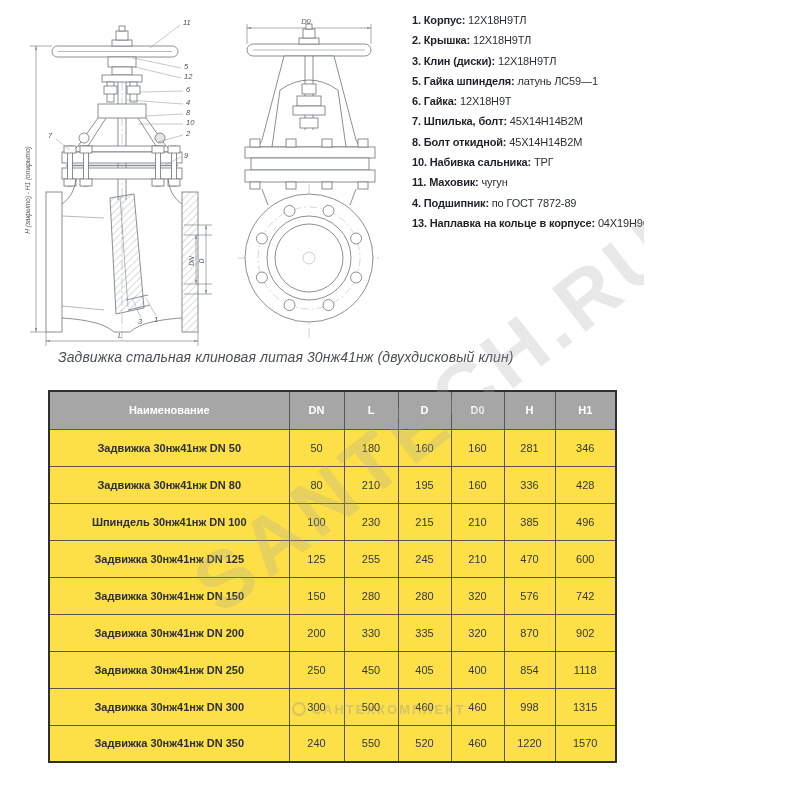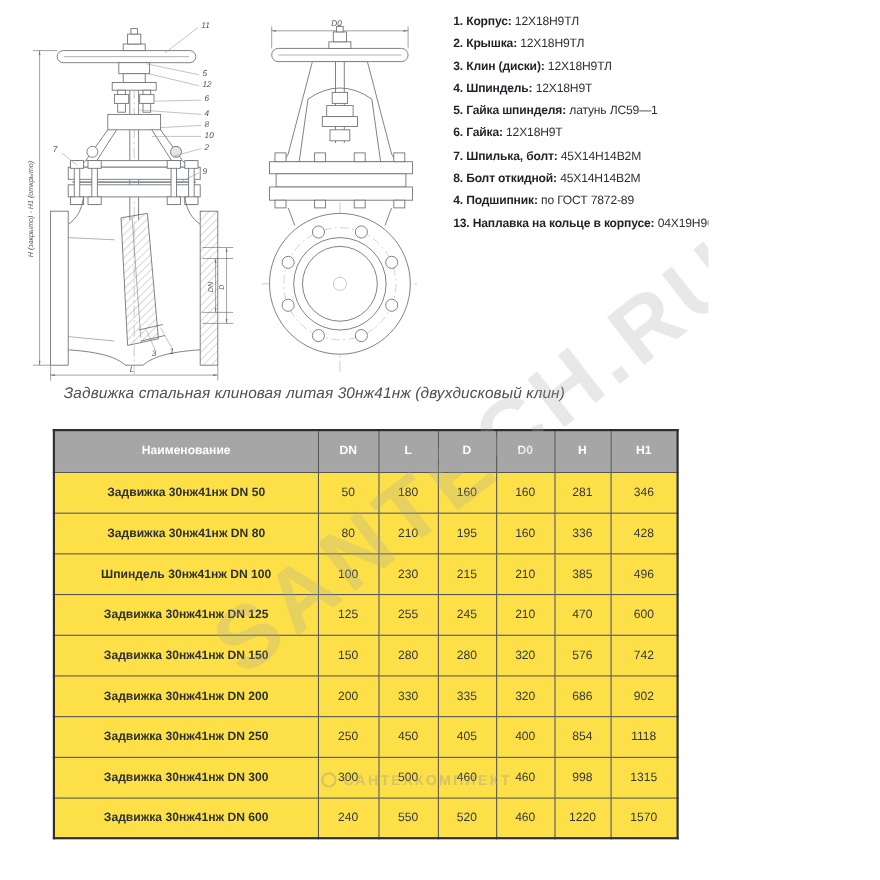--- a/index.html
+++ b/index.html
@@ -254,25 +254,26 @@
     </g>
     <text x="306" y="24" font-size="7.5" font-style="italic" fill="#55595e" text-anchor="middle">D0</text>
   </svg>
 
   <div class="caption">Задвижка стальная клиновая литая 30нж41нж (двухдисковый клин)</div>
 
   <div class="parts">
       <div class="part-item"><span class="part-label">1. Корпус:</span> <span class="part-value">12Х18Н9ТЛ</span></div>
       <div class="part-item"><span class="part-label">2. Крышка:</span> <span class="part-value">12Х18Н9ТЛ</span></div>
       <div class="part-item"><span class="part-label">3. Клин (диски):</span> <span class="part-value">12Х18Н9ТЛ</span></div>
-      <div class="part-item"><span class="part-label">4. Шпиндель:</span> <span class="part-value">12Х18Н9Т</span></div>
       <div class="part-item"><span class="part-label">5. Гайка шпинделя:</span> <span class="part-value">латунь ЛС59—1</span></div>
       <div class="part-item"><span class="part-label">6. Гайка:</span> <span class="part-value">12Х18Н9Т</span></div>
       <div class="part-item"><span class="part-label">7. Шпилька, болт:</span> <span class="part-value">45Х14Н14В2М</span></div>
       <div class="part-item"><span class="part-label">8. Болт откидной:</span> <span class="part-value">45Х14Н14В2М</span></div>
+      <div class="part-item"><span class="part-label">10. Набивка сальника:</span> <span class="part-value">ТРГ</span></div>
+      <div class="part-item"><span class="part-label">11. Маховик:</span> <span class="part-value">чугун</span></div>
       <div class="part-item"><span class="part-label">4. Подшипник:</span> <span class="part-value">по ГОСТ 7872-89</span></div>
       <div class="part-item"><span class="part-label">13. Наплавка на кольце в корпусе:</span> <span class="part-value">04Х19Н9С2</span></div>
     </div>
 
   <div class="scan-blob"></div>
   <div class="wm-diagonal">SANTECH.RU</div>
   <div class="wm-small">SANTECH.RU</div>
   <div class="wm-brand">
     <span class="wm-logo"></span>
     <span>САНТЕХКОМПЛЕКТ</span>
@@ -344,21 +345,21 @@
           <td class="c-num">320</td>
           <td class="c-num">576</td>
           <td class="c-num">742</td>
         </tr>
         <tr>
           <td class="c-name">Задвижка 30нж41нж DN 200</td>
           <td class="c-num">200</td>
           <td class="c-num">330</td>
           <td class="c-num">335</td>
           <td class="c-num">320</td>
-          <td class="c-num">686</td>
+          <td class="c-num">870</td>
           <td class="c-num">902</td>
         </tr>
         <tr>
           <td class="c-name">Задвижка 30нж41нж DN 250</td>
           <td class="c-num">250</td>
           <td class="c-num">450</td>
           <td class="c-num">405</td>
           <td class="c-num">400</td>
           <td class="c-num">854</td>
           <td class="c-num">1118</td>
@@ -366,21 +367,21 @@
         <tr>
           <td class="c-name">Задвижка 30нж41нж DN 300</td>
           <td class="c-num">300</td>
           <td class="c-num">500</td>
           <td class="c-num">460</td>
           <td class="c-num">460</td>
           <td class="c-num">998</td>
           <td class="c-num">1315</td>
         </tr>
         <tr>
-          <td class="c-name">Задвижка 30нж41нж DN 600</td>
+          <td class="c-name">Задвижка 30нж41нж DN 350</td>
           <td class="c-num">240</td>
           <td class="c-num">550</td>
           <td class="c-num">520</td>
           <td class="c-num">460</td>
           <td class="c-num">1220</td>
           <td class="c-num">1570</td>
         </tr>
       </tbody>
   </table>
 

